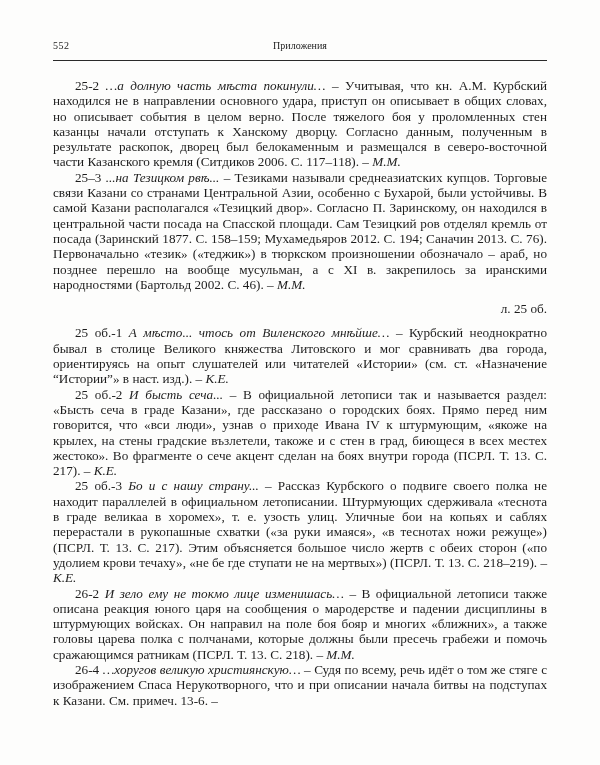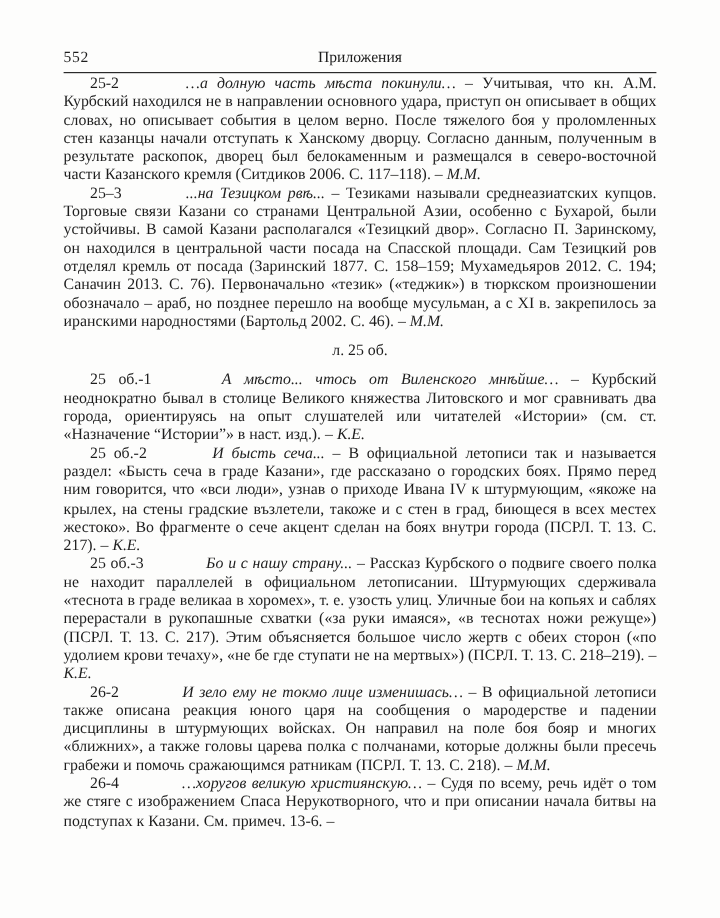--- a/index.html
+++ b/index.html
@@ -13,43 +13,44 @@
     width: 600px; height: 765px;
     background: #fdfdfc;
     color: #1d1d1d;
     padding: 40px 53px 0 53px;
     overflow: hidden;
   }
   .running-head {
     position: relative;
     height: 20px;
     border-bottom: 1.5px solid #2a2a2a;
-    font-size: 13px;
+    margin-bottom: 17px;
+    font-size: 10px;
   }
   .page-num {
     position: absolute; left: 0; top: 0;
     letter-spacing: 0.5px;
   }
   .running-title {
     position: absolute; left: 50%; top: 0;
     transform: translateX(-50%);
   }
   .page-body {
     font-size: 13.2px;
     line-height: 15.3px;
     text-align: justify;
   }
   p.note {
     margin: 0;
     text-indent: 22px;
   }
-  .note-lemma { font-style: italic; margin-left: 48px; }
+  .note-lemma { font-style: italic; }
   .note-signature { font-style: italic; }
   .folio-heading {
-    text-align: center;
+    text-align: right;
     text-indent: 0;
     margin: 9px 0 9px 0;
   }
 </style>
 </head>
 <body>
 
 <div class="page">
   <header class="running-head">
     <span class="page-num">552</span>

